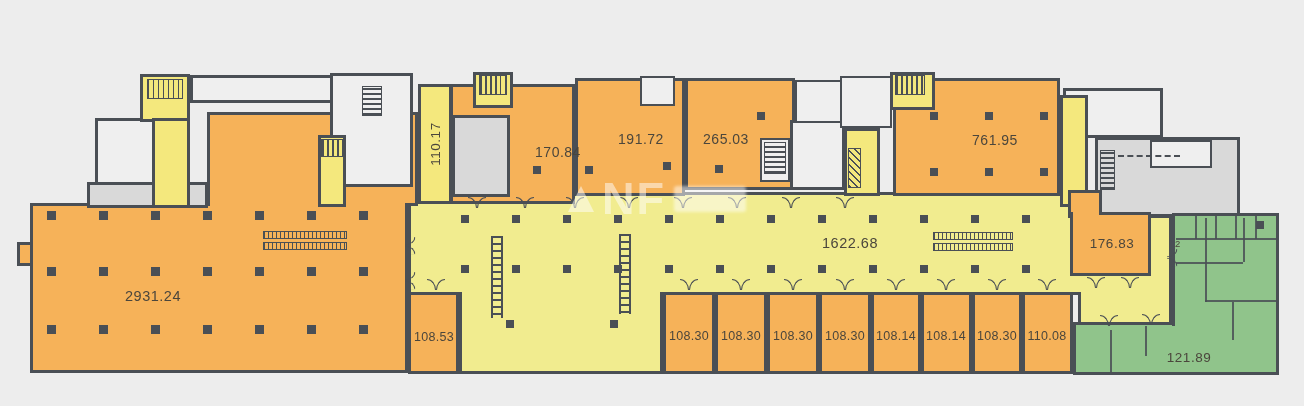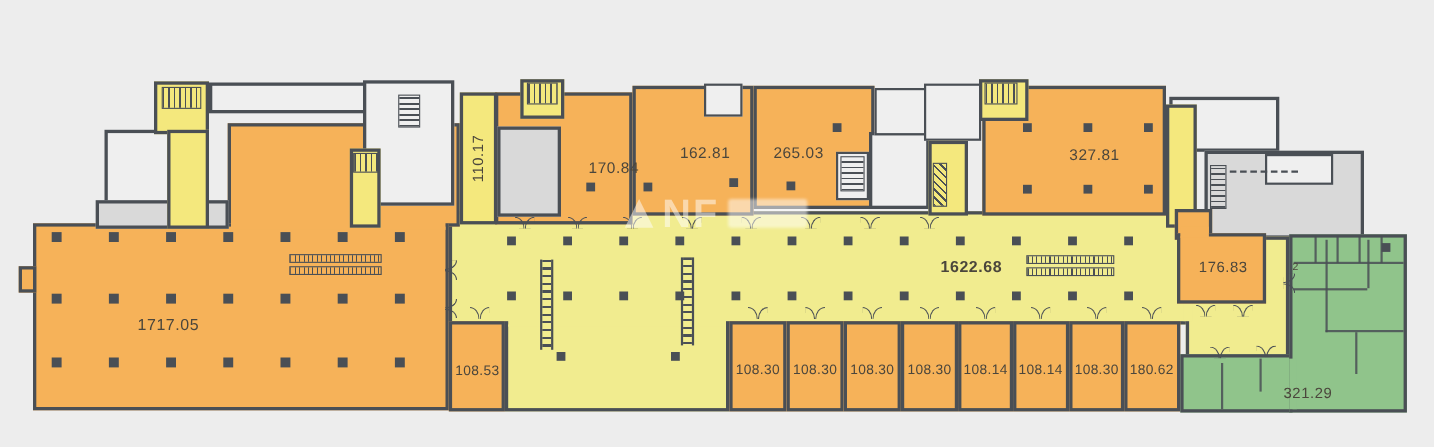--- a/index.html
+++ b/index.html
@@ -31,21 +31,21 @@
   .tread-v{position:absolute;box-sizing:border-box;border:1px solid var(--wall);background:repeating-linear-gradient(0deg,var(--wall) 0 1.5px,transparent 1.5px 5px);z-index:21;}
   .shaft{position:absolute;box-sizing:border-box;border:1px solid var(--wall);background:repeating-linear-gradient(45deg,var(--wall) 0 1.5px,transparent 1.5px 5px);z-index:21;}
   .iwall{position:absolute;background:var(--wall);opacity:.85;z-index:19;}
   .dash{position:absolute;border-top:2px dashed var(--wall);z-index:19;}
   .door{position:absolute;display:flex;z-index:22;}
   .door i{display:block;width:9px;height:11px;box-sizing:border-box;border-top:1.4px solid var(--wall);}
   .door i.l{border-right:1.4px solid var(--wall);border-top-right-radius:100% 100%;}
   .door i.r{border-left:1.4px solid var(--wall);border-top-left-radius:100% 100%;}
   .wm{position:absolute;left:568px;top:176px;display:flex;align-items:center;gap:8px;opacity:.5;z-index:50;}
   .wm .tri{width:0;height:0;border-left:13px solid transparent;border-right:13px solid transparent;border-bottom:26px solid #fff;}
-  .wm .txt{font-weight:bold;font-size:36px;color:#fff;letter-spacing:2px;line-height:1;}
+  .wm .txt{font-weight:bold;font-size:45px;color:#fff;letter-spacing:2px;line-height:1;}
   .wm .box{width:72px;height:26px;background:#fff;filter:blur(1.5px);border-radius:3px;}
 </style>
 </head>
 <body>
 
 <div id="plan">
 
   <div class="z svcl" style="left:95px;top:118px;width:60px;height:88px;"></div>
   <div class="z svcl" style="left:190px;top:75px;width:148px;height:28px;"></div>
   <div class="z svcl" style="left:1063px;top:88px;width:100px;height:50px;"></div>
@@ -115,39 +115,39 @@
     <span class="band"></span>
   </div>
   <div class="esc" style="left:933px;top:232px;width:80px;">
     <span class="band"></span>
     <span class="band"></span>
   </div>
   <div class="ladder" style="left:491px;top:236px;width:12px;height:82px;"></div>
   <div class="ladder" style="left:619px;top:234px;width:12px;height:80px;"></div>
   <div class="dash" style="left:1118px;top:155px;width:62px;"></div>
 
-  <div class="lbl big" style="left:153px;top:296px;">1717.05</div>
-  <div class="lbl big" style="left:883px;top:243px;font-weight:bold;">1622.68</div>
+  <div class="lbl big" style="left:153px;top:296px;">2931.24</div>
+  <div class="lbl big" style="left:850px;top:243px;">1622.68</div>
   <div class="lbl md2 vert" style="left:435px;top:144px;">110.17</div>
   <div class="lbl med" style="left:558px;top:152px;">170.84</div>
-  <div class="lbl med" style="left:641px;top:139px;">162.81</div>
+  <div class="lbl med" style="left:641px;top:139px;">191.72</div>
   <div class="lbl med" style="left:726px;top:139px;">265.03</div>
-  <div class="lbl med" style="left:995px;top:140px;">327.81</div>
+  <div class="lbl med" style="left:995px;top:140px;">761.95</div>
   <div class="lbl md2" style="left:1112px;top:243px;">176.83</div>
-  <div class="lbl md2" style="left:1189px;top:357px;">321.29</div>
+  <div class="lbl md2" style="left:1189px;top:357px;">121.89</div>
   <div class="lbl tiny" style="left:1178px;top:243px;">2</div>
   <div class="lbl sm" style="left:434px;top:337px;text-align:right;">108.53</div>
   <div class="lbl sm" style="left:689px;top:336px;">108.30</div>
   <div class="lbl sm" style="left:741px;top:336px;">108.30</div>
   <div class="lbl sm" style="left:793px;top:336px;">108.30</div>
   <div class="lbl sm" style="left:845px;top:336px;">108.30</div>
   <div class="lbl sm" style="left:896px;top:336px;">108.14</div>
   <div class="lbl sm" style="left:946px;top:336px;">108.14</div>
   <div class="lbl sm" style="left:997px;top:336px;">108.30</div>
-  <div class="lbl sm" style="left:1047px;top:336px;">180.62</div>
+  <div class="lbl sm" style="left:1047px;top:336px;">110.08</div>
 
   <div class="wm">
     <span class="tri"></span>
     <span class="txt">NF</span>
     <span class="box"></span>
   </div>
 <div class="col" style="left:47px;top:211px;width:9px;height:9px;"></div>
     <div class="col" style="left:99px;top:211px;width:9px;height:9px;"></div>
     <div class="col" style="left:151px;top:211px;width:9px;height:9px;"></div>
     <div class="col" style="left:203px;top:211px;width:9px;height:9px;"></div>

